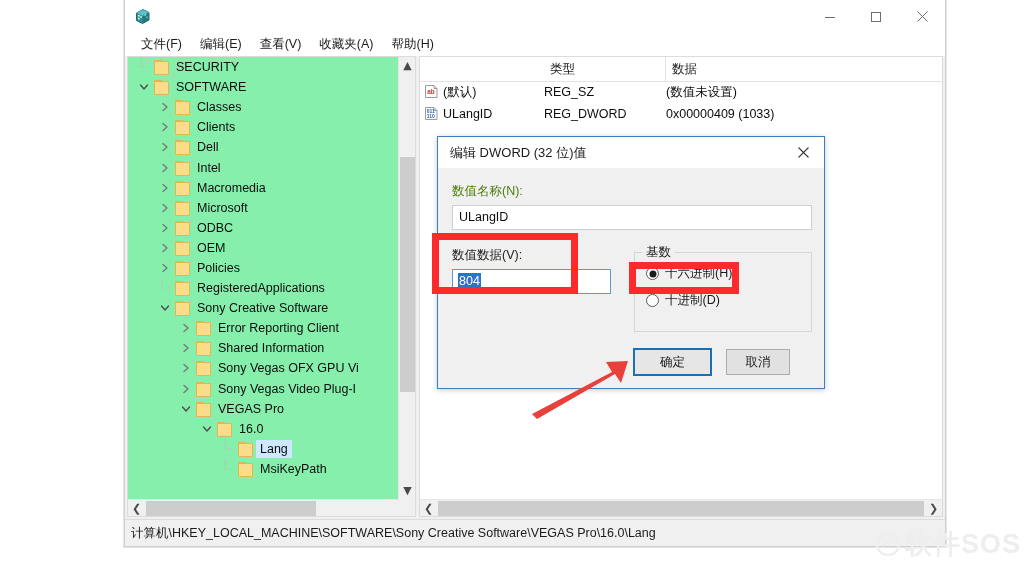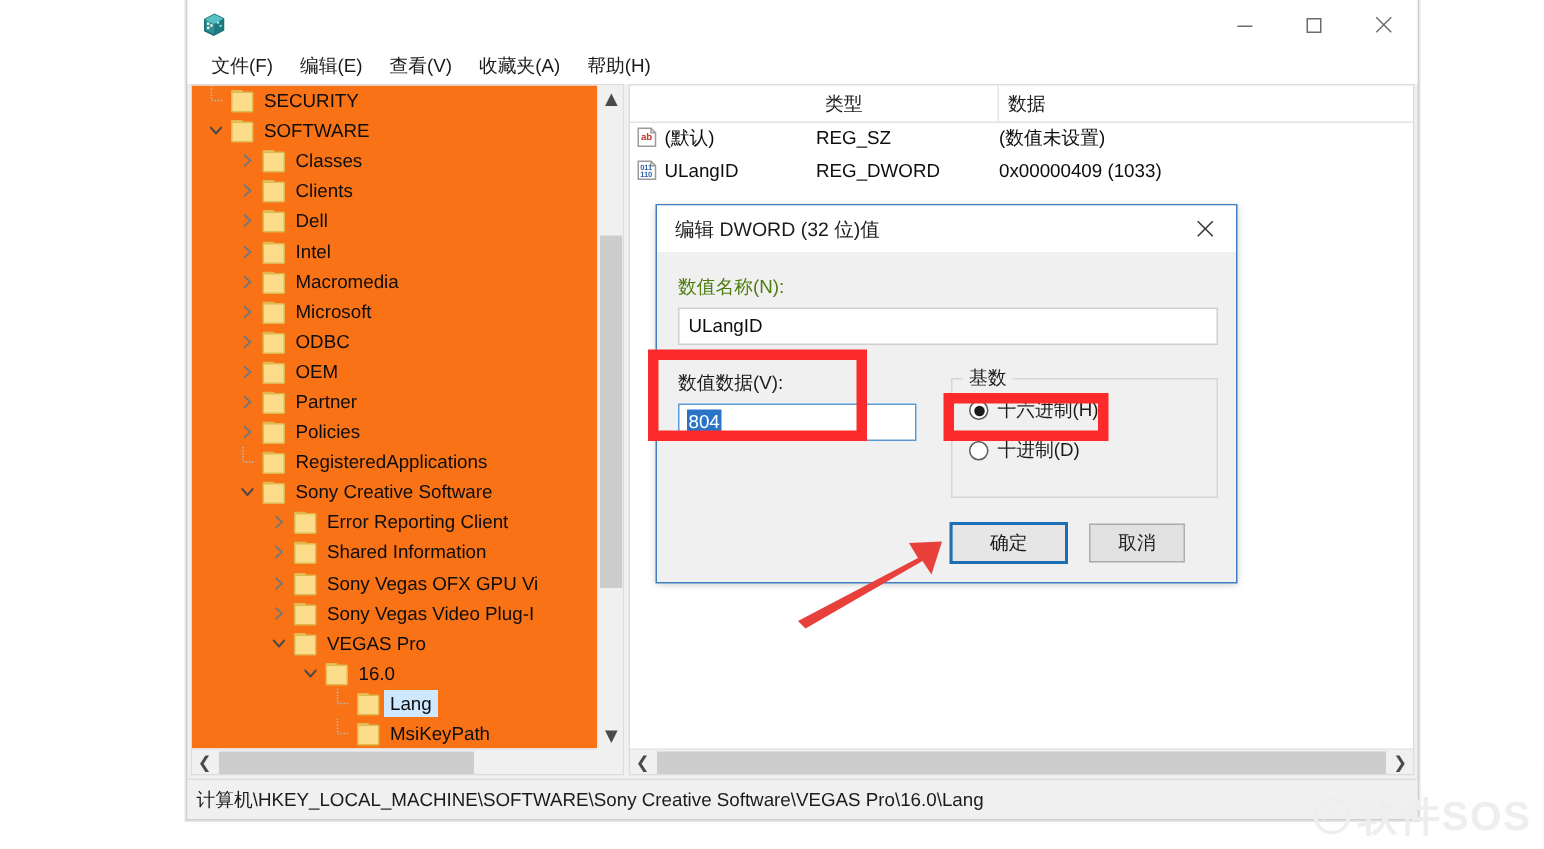--- a/index.html
+++ b/index.html
@@ -48,21 +48,21 @@
   .pane{
     position:absolute;top:0;bottom:0;background:#ffffff;
     border:1px solid #dcdcdc;box-sizing:border-box;overflow:hidden;
   }
   .pane-left{left:0;width:289px;}
   .pane-right{left:292px;right:0;}
 
   
   .treeview{
     position:absolute;left:0;top:0;right:17px;bottom:17px;overflow:hidden;
-    background:#f97316;
+    background:#86efac;
   }
   .trow{
     position:relative;height:20.1px;display:flex;align-items:center;
     white-space:nowrap;font-size:12.5px;color:#0d0d0d;
   }
   .trow .lbl{padding:0 4px;line-height:18px;}
   .trow.sel .lbl{background:#cde8ff;}
   .twist{
     width:16px;height:20px;flex:0 0 16px;display:flex;align-items:center;justify-content:center;
   }
@@ -381,32 +381,20 @@
             <div class="trow" style="padding-left: 29px;">
               <span class="twist">
                 <svg width="10" height="10" viewBox="0 0 10 10">
                   <path d="M3 1.5 L7 5 L3 8.5" fill="none" stroke="#767676" stroke-width="1.3" stroke-linecap="round" stroke-linejoin="round"></path>
                 </svg>
               </span>
               <span class="folder">
                 <span class="f-tab"></span>
                 <span class="f-body"></span>
               </span>
-              <span class="lbl">Partner</span>
-            </div>
-            <div class="trow" style="padding-left: 29px;">
-              <span class="twist">
-                <svg width="10" height="10" viewBox="0 0 10 10">
-                  <path d="M3 1.5 L7 5 L3 8.5" fill="none" stroke="#767676" stroke-width="1.3" stroke-linecap="round" stroke-linejoin="round"></path>
-                </svg>
-              </span>
-              <span class="folder">
-                <span class="f-tab"></span>
-                <span class="f-body"></span>
-              </span>
               <span class="lbl">Policies</span>
             </div>
             <div class="trow" style="padding-left: 29px;">
               <span class="twist">
                 <svg width="12" height="20" viewBox="0 0 12 20">
                   <path d="M3 0 V10 H10" fill="none" stroke="#b9b9b9" stroke-width="1" stroke-dasharray="1 1"></path>
                 </svg>
               </span>
               <span class="folder">
                 <span class="f-tab"></span>

